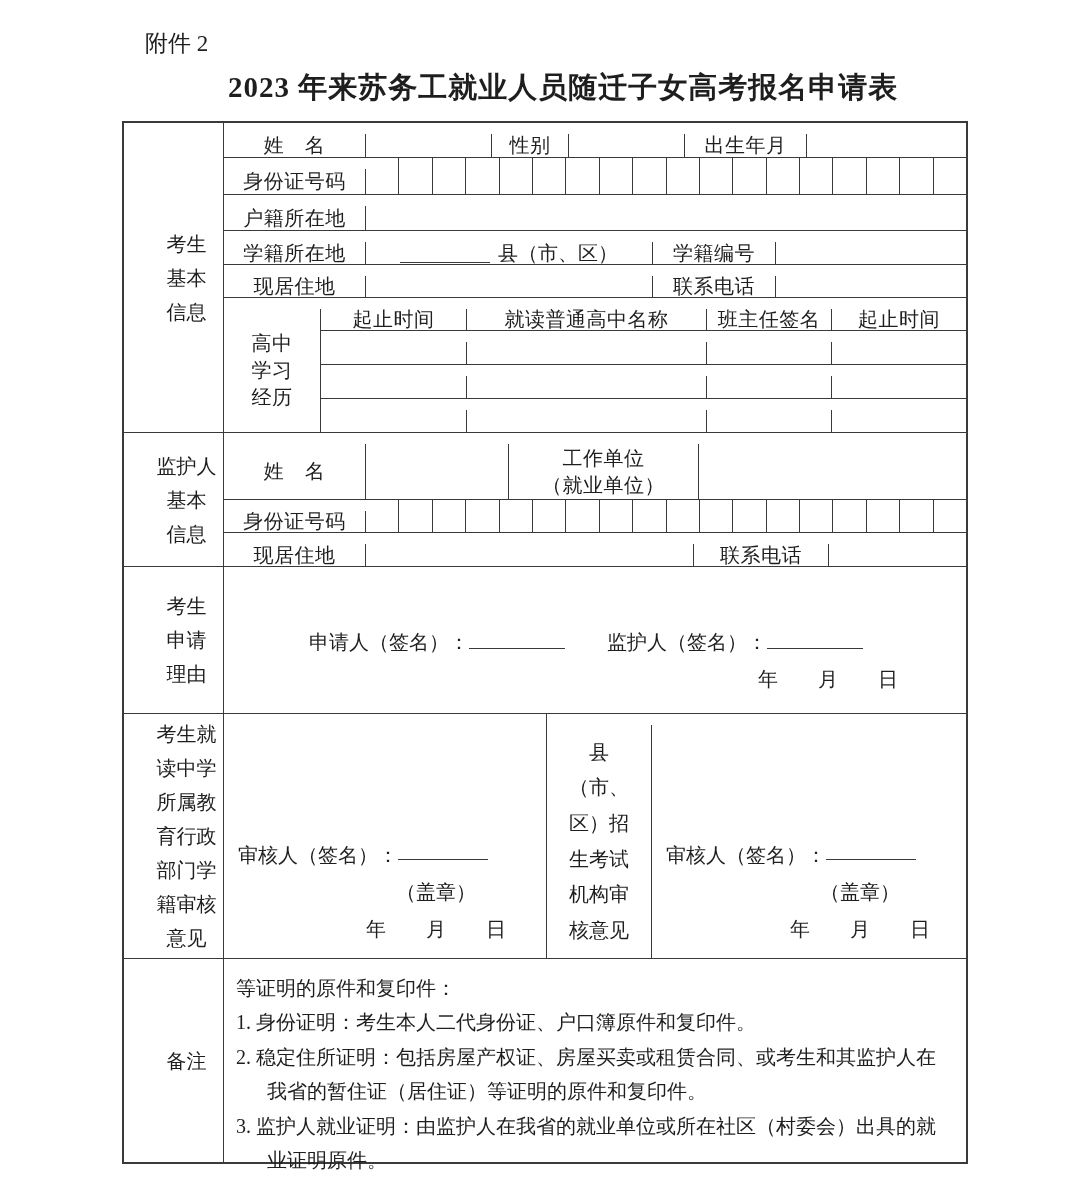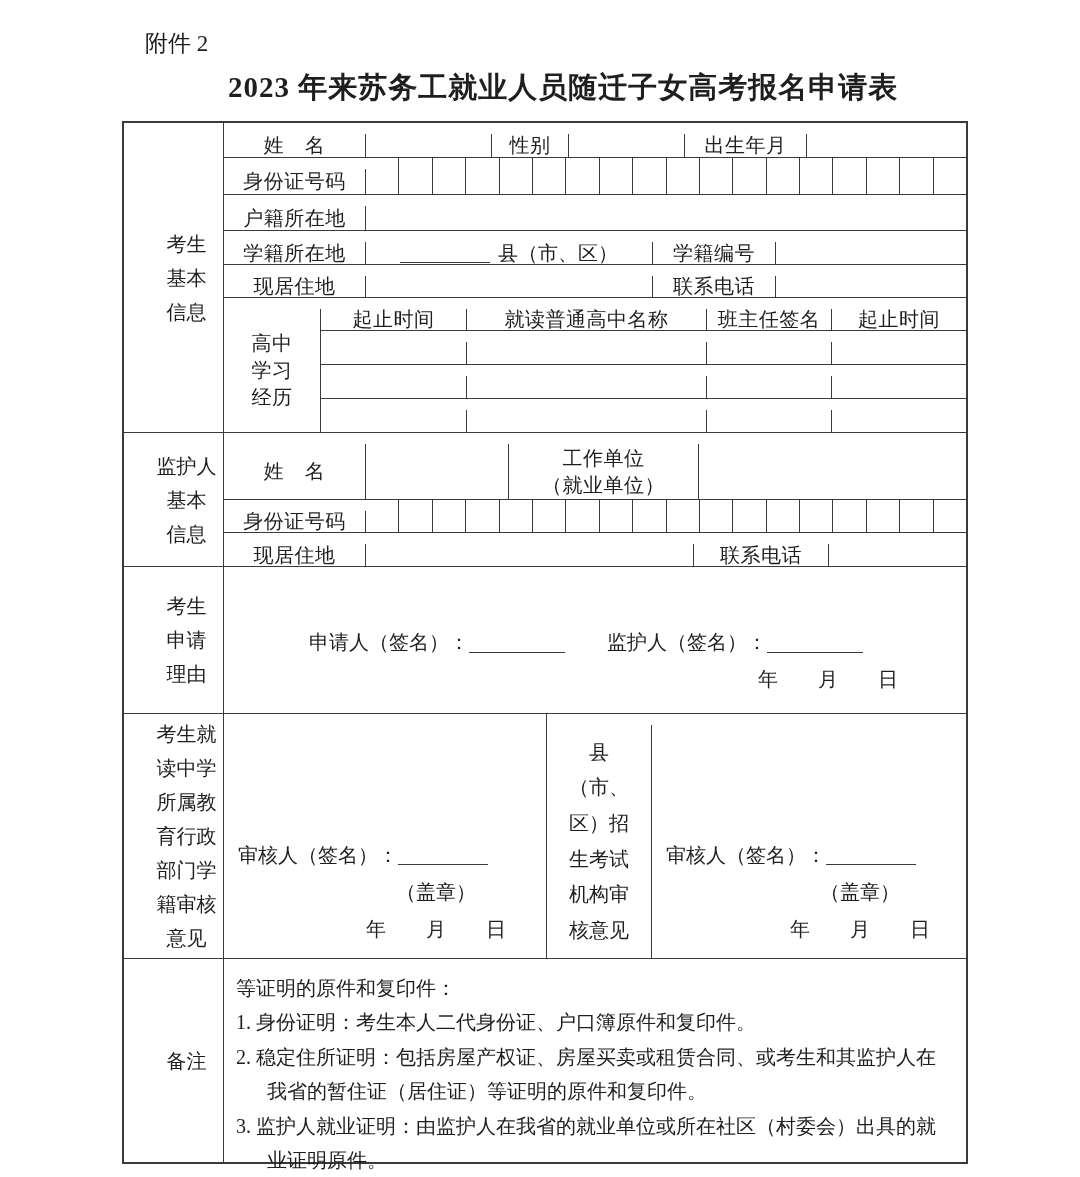--- a/index.html
+++ b/index.html
@@ -82,21 +82,21 @@
     border-bottom:1.5px solid var(--ln);
     vertical-align:baseline;
   }
   .ul90{ width:90px; } .ul95{ width:96px; }
   .field-inline{ display:flex; align-items:center; justify-content:center; gap:8px; }
   
   .reason-cell{
     display:flex; flex-direction:column; justify-content:flex-end;
     padding:0 0 20px 85px; gap:10px;
   }
-  .sig-line{ display:flex; align-items:center; }
+  .sig-line{ display:flex; align-items:flex-start; }
   .sig-gap{ display:inline-block; width:42px; }
   .reason-date{ text-align:right; padding-right:68px; }
   
   .review-cell{
     display:flex; flex-direction:column; justify-content:flex-end;
     padding:0 0 14px 14px; gap:7px;
     line-height:1.5;
   }
   .seal-line{ text-align:center; padding-left:88px; }
   .review-date{ text-align:center; padding-left:88px; }

